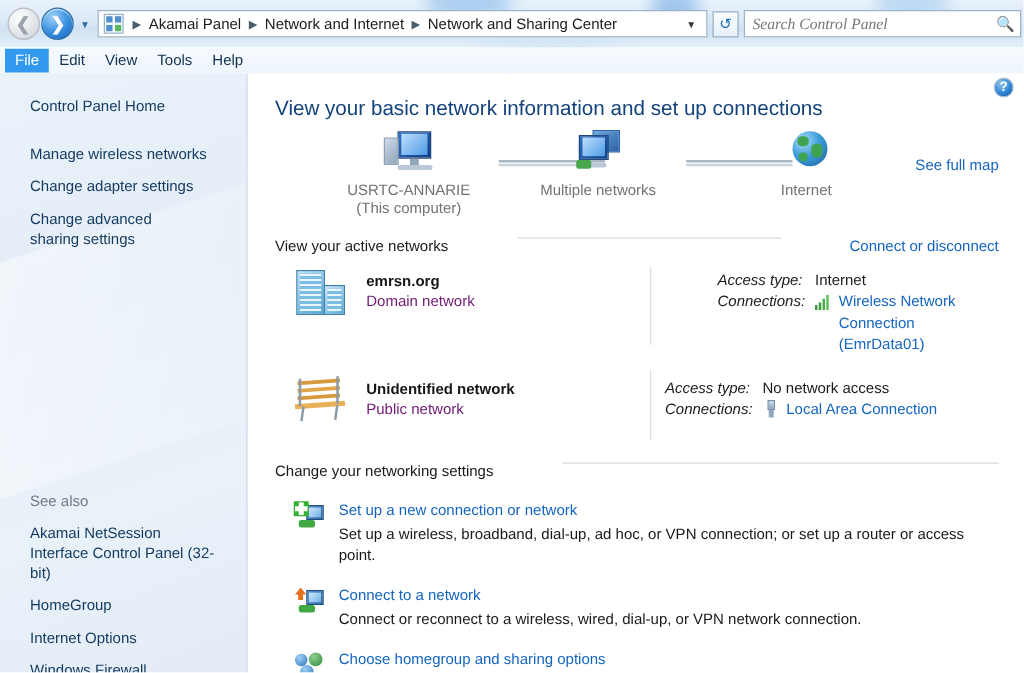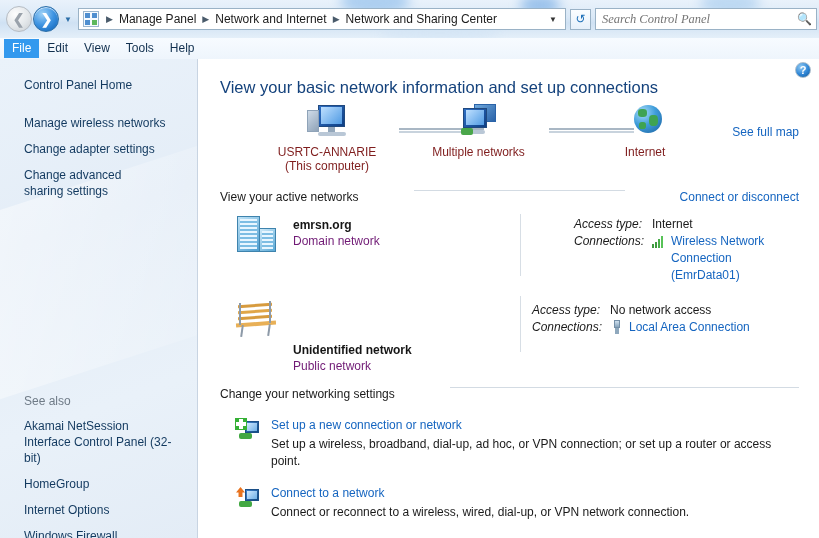--- a/index.html
+++ b/index.html
@@ -206,21 +206,21 @@
   
   #network-map {
     position: relative;
     height: 82px;
     margin-top: 7px;
   }
   .map-node {
     position: absolute;
     text-align: center;
     font-size: 12px;
-    color: #7f1d1d;
+    color: #737373;
   }
   .map-node .nodelabel { display:block; white-space: nowrap; }
   .map-link {
     position:absolute;
     height: 5px;
     border-top: 2px solid #a9b7c4;
     border-bottom: 2px solid #c8d3dd;
   }
   #see-full-map {
     position:absolute; top: 21px; right: 20px;
@@ -301,21 +301,21 @@
 
     <div id="address-bar">
       <div id="addr-icon">
         <i style="left:1px;top:1px;width:5px;height:5px;background:#4f8fd0;"></i>
         <i style="left:8px;top:1px;width:5px;height:5px;background:#4f8fd0;"></i>
         <i style="left:1px;top:8px;width:5px;height:5px;background:#4f8fd0;"></i>
         <i style="left:8px;top:8px;width:5px;height:5px;background:#5cb85c;"></i>
       </div>
 
       <span class="crumb-sep">▶</span>
-      <span class="crumb">Manage Panel</span>
+      <span class="crumb">Akamai Panel</span>
       <span class="crumb-sep">▶</span>
       <span class="crumb">Network and Internet</span>
       <span class="crumb-sep">▶</span>
       <span class="crumb">Network and Sharing Center</span>
 
       <span id="crumb-spacer"></span>
       <span id="addr-dropdown">▼</span>
     </div>
 
     <div id="refresh-button" title="Refresh">
@@ -452,21 +452,21 @@
             <span style="position:absolute;left:3px;top:4px;width:34px;height:3px;background:#d79b3e;transform:rotate(-4deg);"></span>
             <span style="position:absolute;left:3px;top:10px;width:34px;height:3px;background:#e0a648;transform:rotate(-4deg);"></span>
             <span style="position:absolute;left:3px;top:16px;width:34px;height:3px;background:#d79b3e;transform:rotate(-4deg);"></span>
             <span style="position:absolute;left:1px;top:22px;width:40px;height:4px;background:#e8b057;transform:rotate(-4deg);"></span>
             <span style="position:absolute;left:4px;top:3px;width:2px;height:22px;background:#8d9aa8;"></span>
             <span style="position:absolute;left:34px;top:1px;width:2px;height:22px;background:#8d9aa8;"></span>
             <span style="position:absolute;left:6px;top:25px;width:2px;height:12px;background:#8d9aa8;transform:rotate(8deg);"></span>
             <span style="position:absolute;left:33px;top:24px;width:2px;height:12px;background:#8d9aa8;transform:rotate(8deg);"></span>
           </span>
           <span class="net-names">
-            <span class="net-name" style="display:block;margin-top:39px;">Unidentified network</span>
+            <span class="net-name" style="display:block;">Unidentified network</span>
             <span class="net-type" style="display:block;">Public network</span>
           </span>
         </div>
         <div class="net-right">
           <div class="kv">
             <span class="k">Access type:</span>
             <span class="v">No network access</span>
           </div>
           <div class="kv">
             <span class="k">Connections:</span>

